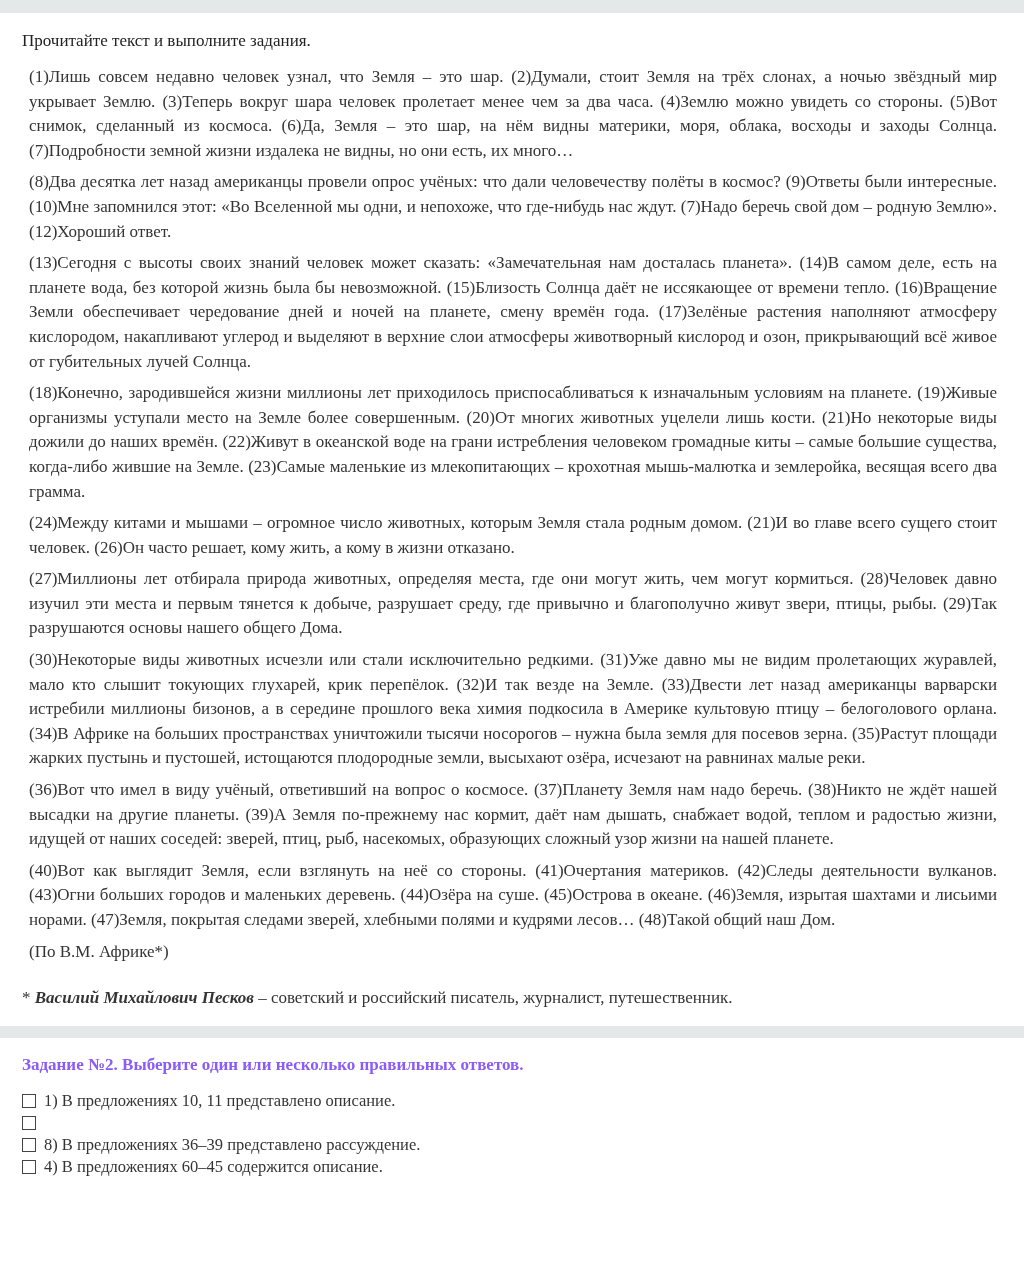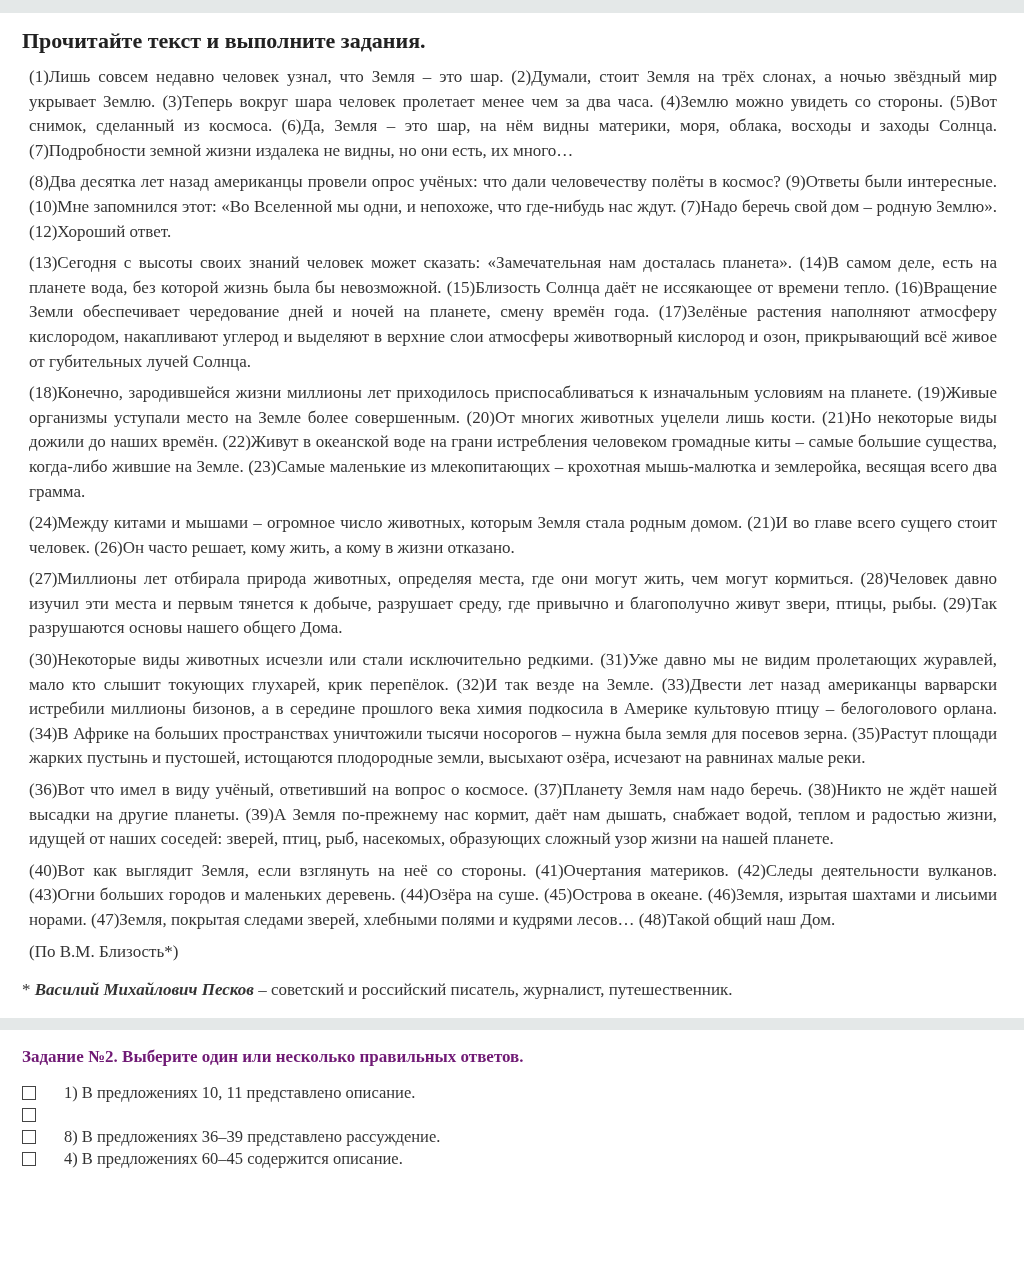--- a/index.html
+++ b/index.html
@@ -16,57 +16,57 @@
   }
   .top-bar {
     height: 13px;
     background: #e4e8e8;
   }
   .content {
     padding: 0 20px 0 22px;
   }
   .title {
     margin: 16px 0 0 0;
-    font-size: 22px;
+    font-size: 17px;
     line-height: 24px;
-    font-weight: bold;
+    font-weight: normal;
     color: #222222;
   }
   .text-block {
     margin-top: 12px;
     font-size: 17px;
     line-height: 24.6px;
     text-align: justify;
   }
   .text-block p {
     margin: 7px;
   }
   .text-block p.attribution {
     text-align: left;
   }
   .footnote {
-    margin: 14px 0 0 0;
+    margin: 22px 0 0 0;
     font-size: 17px;
     line-height: 24.6px;
   }
   .footnote .footnote-name {
     font-weight: bold;
     font-style: italic;
   }
   .divider-bar {
     height: 12px;
     background: #e4e8e8;
     margin-top: 15px;
   }
   .task-heading {
     margin: 15px 0 0 0;
     font-size: 17px;
     line-height: 24px;
     font-weight: bold;
-    color: #701a75;
+    color: #8b5cf6;
   }
   .task-question {
     margin: 15px 0 0 0;
     font-size: 17px;
     line-height: 24.6px;
   }
   .options {
     margin-top: 13px;
   }
   .option {
@@ -80,21 +80,20 @@
     flex: none;
     width: 12px;
     height: 12px;
     border: 1.5px solid #444444;
     background: #ffffff;
     margin-right: 8px;
     display: inline-block;
   }
   .option-label {
     white-space: nowrap;
-    margin-left: 20px;
   }
 </style>
 </head>
 <body>
 
 <div class="page">
 
   <div class="top-bar"></div>
 
   <div class="content">
@@ -103,21 +102,21 @@
     <div class="text-block">
       <p>(1)Лишь совсем недавно человек узнал, что Земля – это шар. (2)Думали, стоит Земля на трёх слонах, а ночью звёздный мир укрывает Землю. (3)Теперь вокруг шара человек пролетает менее чем за два часа. (4)Землю можно увидеть со стороны. (5)Вот снимок, сделанный из космоса. (6)Да, Земля – это шар, на нём видны материки, моря, облака, восходы и заходы Солнца. (7)Подробности земной жизни издалека не видны, но они есть, их много…</p>
       <p>(8)Два десятка лет назад американцы провели опрос учёных: что дали человечеству полёты в космос? (9)Ответы были интересные. (10)Мне запомнился этот: «Во Вселенной мы одни, и непохоже, что где-нибудь нас ждут. (7)Надо беречь свой дом – родную Землю». (12)Хороший ответ.</p>
       <p>(13)Сегодня с высоты своих знаний человек может сказать: «Замечательная нам досталась планета». (14)В самом деле, есть на планете вода, без которой жизнь была бы невозможной. (15)Близость Солнца даёт не иссякающее от времени тепло. (16)Вращение Земли обеспечивает чередование дней и ночей на планете, смену времён года. (17)Зелёные растения наполняют атмосферу кислородом, накапливают углерод и выделяют в верхние слои атмосферы животворный кислород и озон, прикрывающий всё живое от губительных лучей Солнца.</p>
       <p>(18)Конечно, зародившейся жизни миллионы лет приходилось приспосабливаться к изначальным условиям на планете. (19)Живые организмы уступали место на Земле более совершенным. (20)От многих животных уцелели лишь кости. (21)Но некоторые виды дожили до наших времён. (22)Живут в океанской воде на грани истребления человеком громадные киты – самые большие существа, когда-либо жившие на Земле. (23)Самые маленькие из млекопитающих – крохотная мышь-малютка и землеройка, весящая всего два грамма.</p>
       <p>(24)Между китами и мышами – огромное число животных, которым Земля стала родным домом. (21)И во главе всего сущего стоит человек. (26)Он часто решает, кому жить, а кому в жизни отказано.</p>
       <p>(27)Миллионы лет отбирала природа животных, определяя места, где они могут жить, чем могут кормиться. (28)Человек давно изучил эти места и первым тянется к добыче, разрушает среду, где привычно и благополучно живут звери, птицы, рыбы. (29)Так разрушаются основы нашего общего Дома.</p>
       <p>(30)Некоторые виды животных исчезли или стали исключительно редкими. (31)Уже давно мы не видим пролетающих журавлей, мало кто слышит токующих глухарей, крик перепёлок. (32)И так везде на Земле. (33)Двести лет назад американцы варварски истребили миллионы бизонов, а в середине прошлого века химия подкосила в Америке культовую птицу – белоголового орлана. (34)В Африке на больших пространствах уничтожили тысячи носорогов – нужна была земля для посевов зерна. (35)Растут площади жарких пустынь и пустошей, истощаются плодородные земли, высыхают озёра, исчезают на равнинах малые реки.</p>
       <p>(36)Вот что имел в виду учёный, ответивший на вопрос о космосе. (37)Планету Земля нам надо беречь. (38)Никто не ждёт нашей высадки на другие планеты. (39)А Земля по-прежнему нас кормит, даёт нам дышать, снабжает водой, теплом и радостью жизни, идущей от наших соседей: зверей, птиц, рыб, насекомых, образующих сложный узор жизни на нашей планете.</p>
       <p>(40)Вот как выглядит Земля, если взглянуть на неё со стороны. (41)Очертания материков. (42)Следы деятельности вулканов. (43)Огни больших городов и маленьких деревень. (44)Озёра на суше. (45)Острова в океане. (46)Земля, изрытая шахтами и лисьими норами. (47)Земля, покрытая следами зверей, хлебными полями и кудрями лесов… (48)Такой общий наш Дом.</p>
-      <p class="attribution">(По В.М. Близость*)</p>
+      <p class="attribution">(По В.М. Африке*)</p>
     </div>
 
     <p class="footnote"><span>* </span><span class="footnote-name">Василий Михайлович Песков</span><span> – советский и российский писатель, журналист, путешественник.</span></p>
   </div>
 
   <div class="divider-bar"></div>
 
   <div class="content">
     <h2 class="task-heading">Задание №2. Выберите один или несколько правильных ответов.</h2>
 

